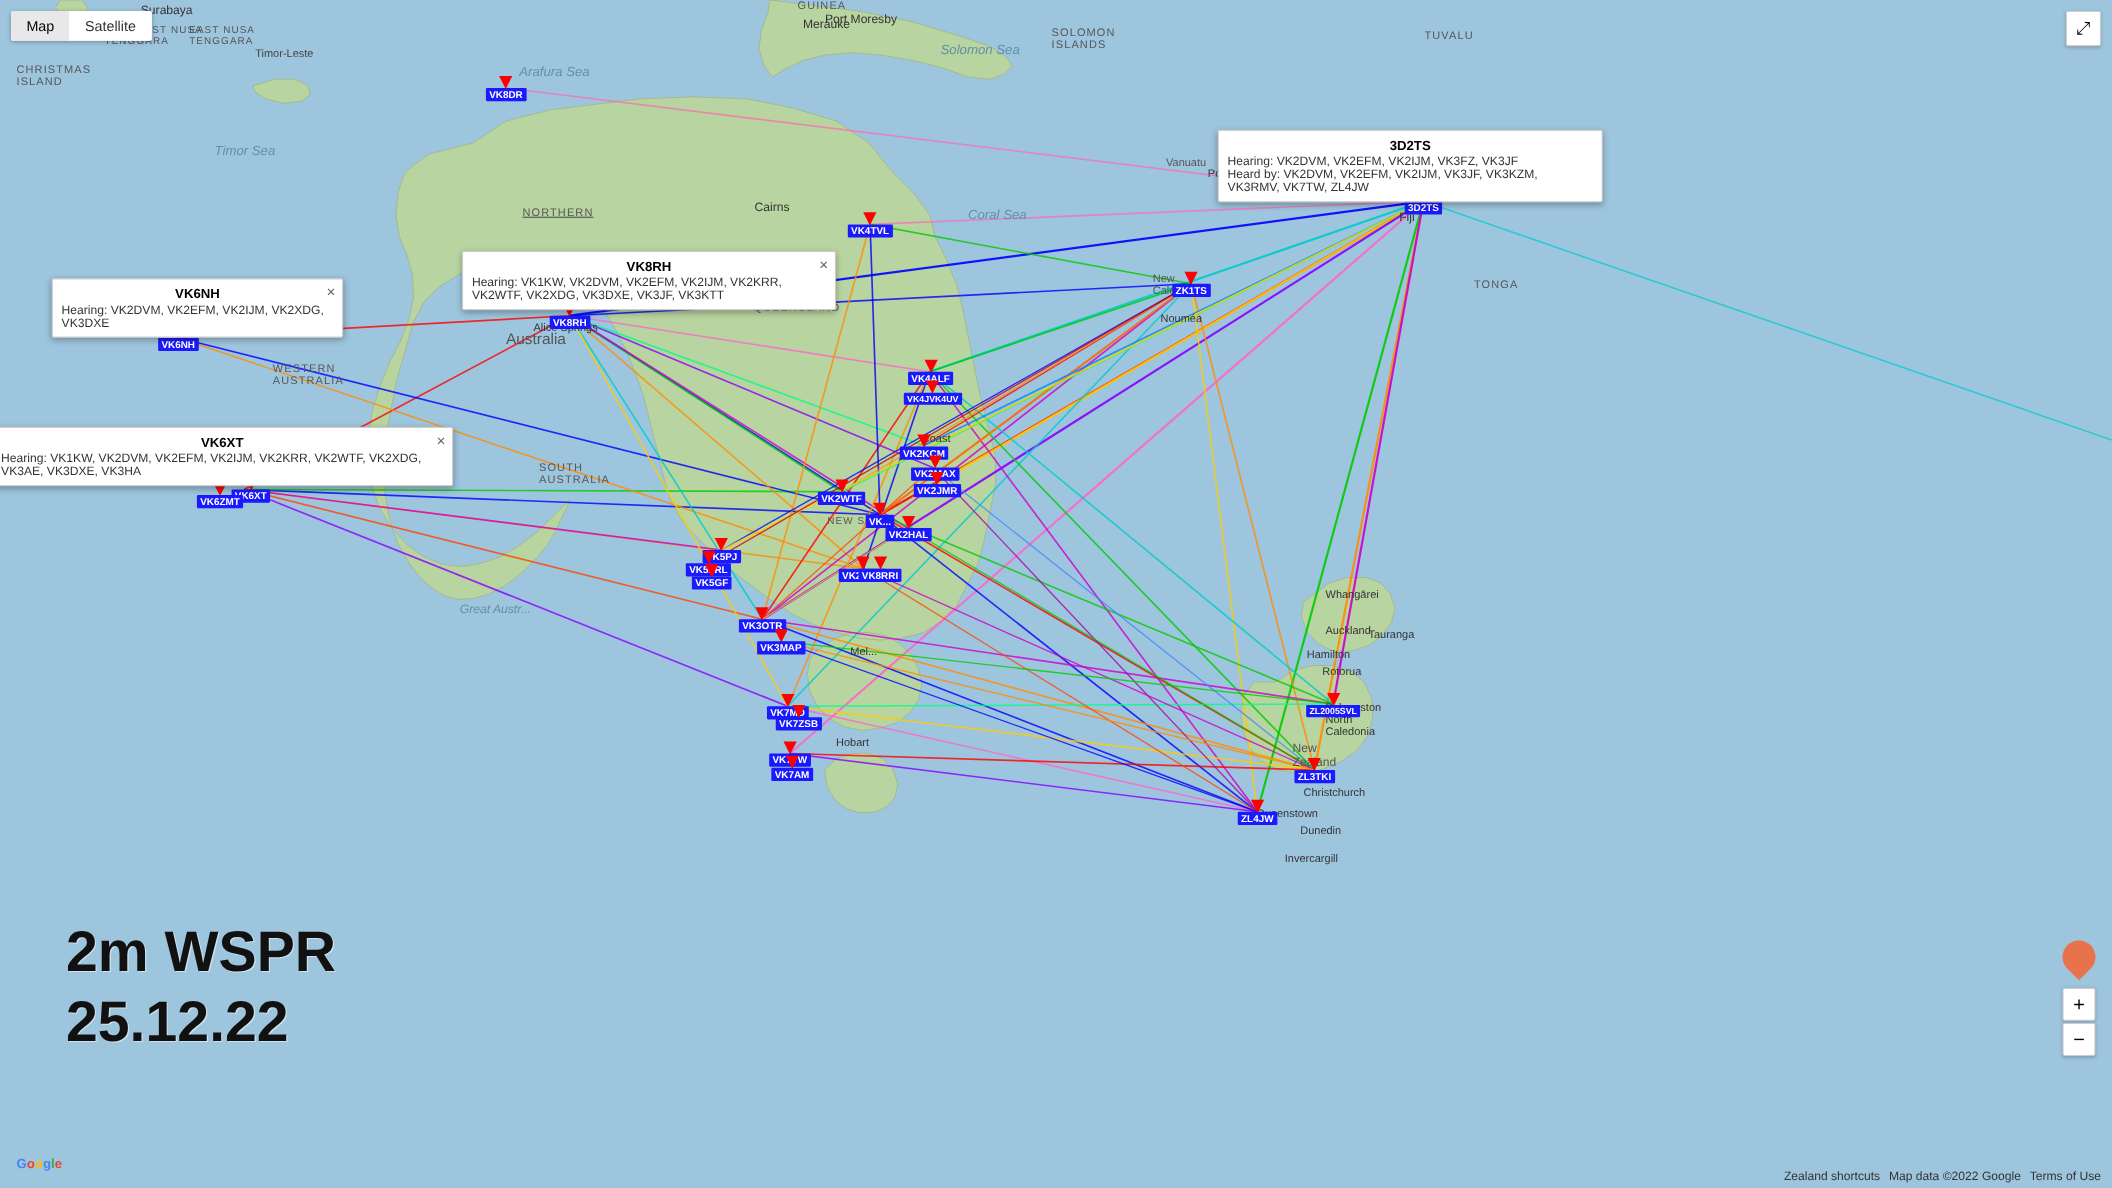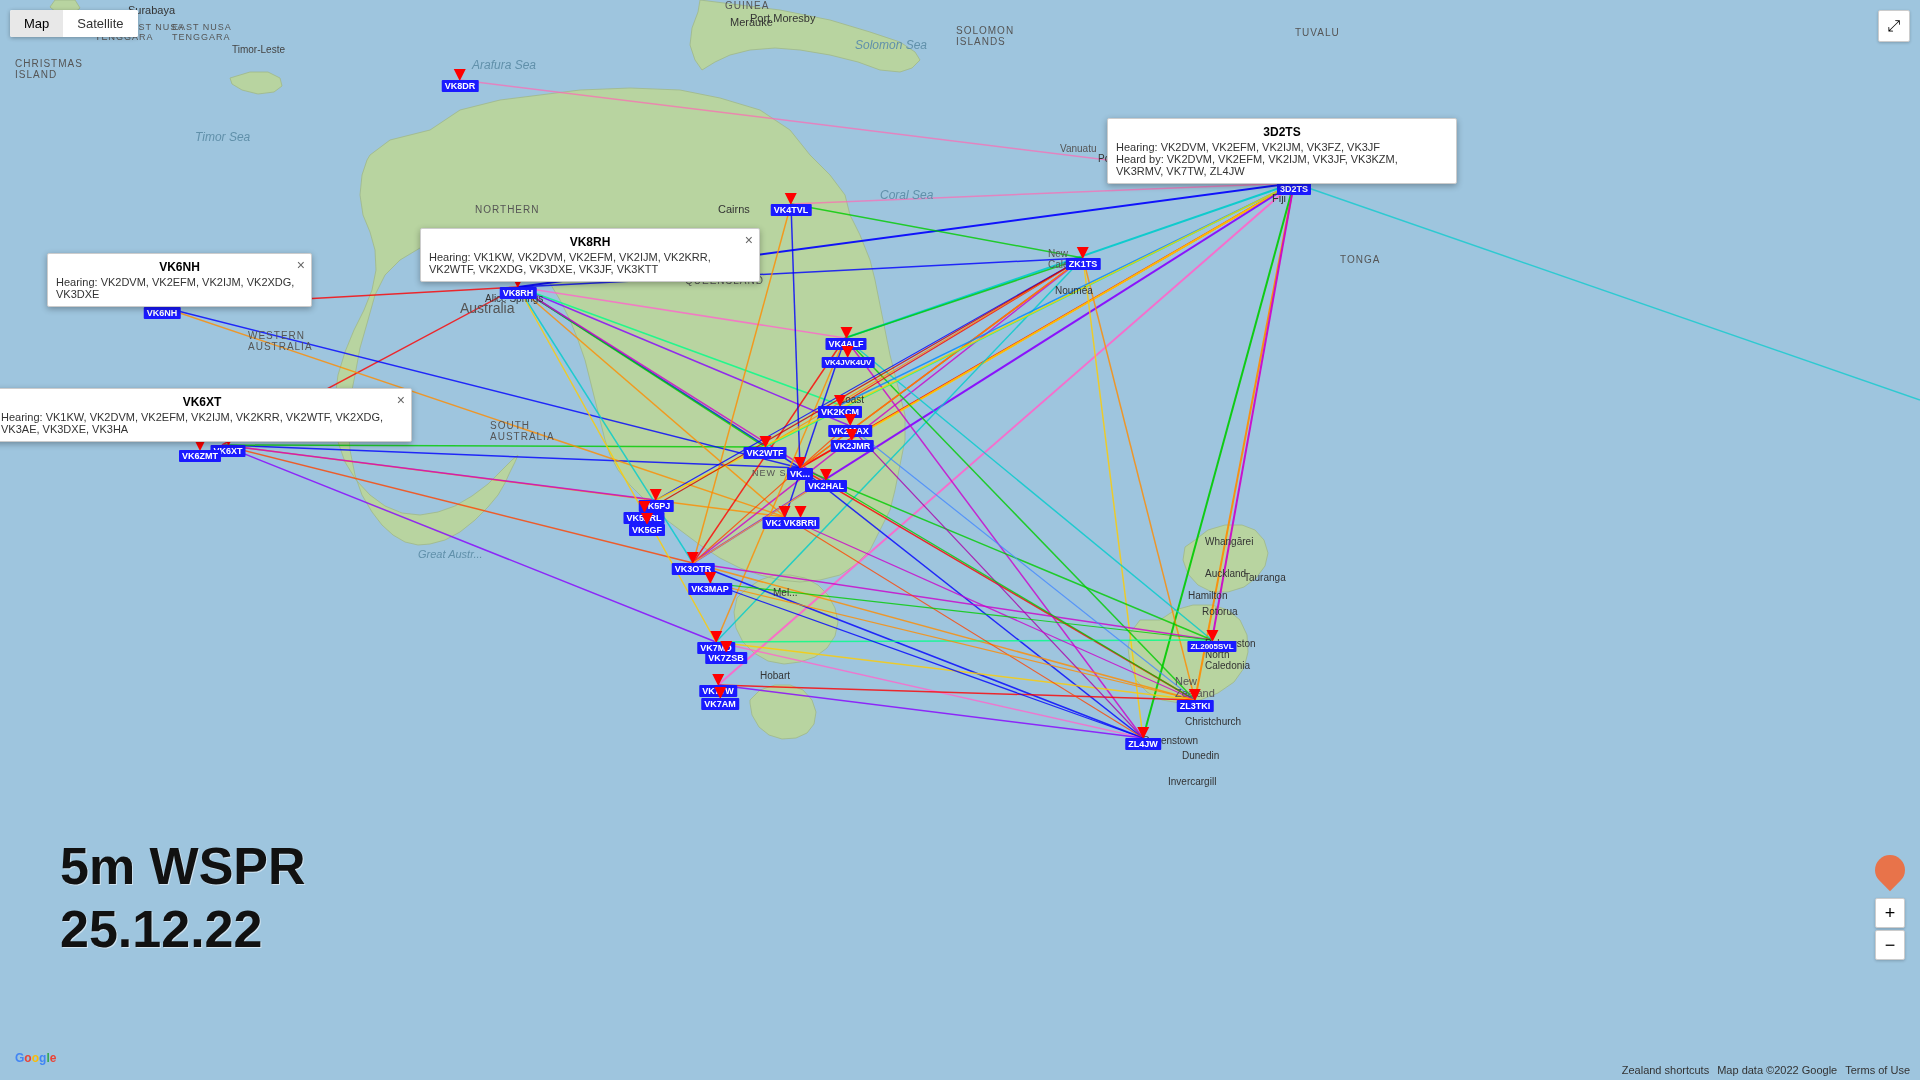--- a/index.html
+++ b/index.html
@@ -367,27 +367,27 @@
   <div class="map-label country" style="left:15px; top:58px;">Christmas<br>Island</div>
   <div class="map-label city" style="left:128px; top:4px;">Surabaya</div>
   <div class="map-label country" style="left:95px; top:22px; font-size:9px;">BALI WEST NUSA<br>TENGGARA</div>
   <div class="map-label country" style="left:172px; top:22px; font-size:9px;">EAST NUSA<br>TENGGARA</div>
   <div class="map-label" style="left:232px; top:44px; font-size:10px; color:#444;">Timor-Leste</div>
   <div class="map-label water" style="left:195px; top:130px;">Timor Sea</div>
   <div class="map-label water" style="left:472px; top:58px;">Arafura Sea</div>
   <div class="map-label city" style="left:730px; top:16px;">Merauke</div>
   <div class="map-label city" style="left:750px; top:12px;">Port Moresby</div>
   <div class="map-label country" style="left:695px; top:0px;margin-left:30px;">Guinea</div>
-  <div class="map-label country" style="left:475px; top:204px;">NORTHERN</div>
+  <div class="map-label country" style="left:475px; top:188px;text-decoration:underline;">NORTHERN</div>
   <div class="map-label" style="left:460px; top:300px; font-size:14px; color:#555;">Australia</div>
   <div class="map-label city" style="left:485px; top:293px; font-size:10px;">Alice Springs</div>
   <div class="map-label country" style="left:248px; top:330px;">WESTERN<br>AUSTRALIA</div>
   <div class="map-label country" style="left:490px; top:420px;">SOUTH<br>AUSTRALIA</div>
   <div class="map-label country" style="left:685px; top:275px;">QUEENSLAND</div>
-  <div class="map-label city" style="left:718px; top:183px;margin-top:20px;">Cairns</div>
+  <div class="map-label city" style="left:686px; top:183px;">Cairns</div>
   <div class="map-label water" style="left:855px; top:38px;">Solomon Sea</div>
   <div class="map-label water" style="left:880px; top:188px;">Coral Sea</div>
   <div class="map-label country" style="left:956px; top:25px;">Solomon<br>Islands</div>
   <div class="map-label" style="left:1060px; top:143px; font-size:10px; color:#555;">Vanuatu</div>
   <div class="map-label city" style="left:1098px; top:153px; font-size:10px;">Port Vila</div>
   <div class="map-label" style="left:1048px; top:248px; font-size:10px; color:#555;">New<br>Caledonia</div>
   <div class="map-label city" style="left:1055px; top:285px; font-size:10px;">Nouméa</div>
   <div class="map-label country" style="left:1295px; top:27px;">Tuvalu</div>
   <div class="map-label city" style="left:1272px; top:192px;">Fiji</div>
   <div class="map-label country" style="left:1340px; top:254px;">Tonga</div>
@@ -566,21 +566,21 @@
     <div class="popup-title">VK6XT</div>
     <div class="popup-row">Hearing: VK1KW, VK2DVM, VK2EFM, VK2IJM, VK2KRR, VK2WTF, VK2XDG, VK3AE, VK3DXE, VK3HA</div>
   </div>
 
   <div class="map-type-toggle">
     <button class="map-type-btn active">Map</button>
     <button class="map-type-btn">Satellite</button>
   </div>
 
   <div class="map-title">
-    <div>5m WSPR</div>
+    <div>2m WSPR</div>
     <div>25.12.22</div>
   </div>
 
   <div class="fullscreen-btn">
     <span style="font-size:16px;">⤢</span>
   </div>
 
   <div class="pegman"></div>
 
   <div class="zoom-controls">

